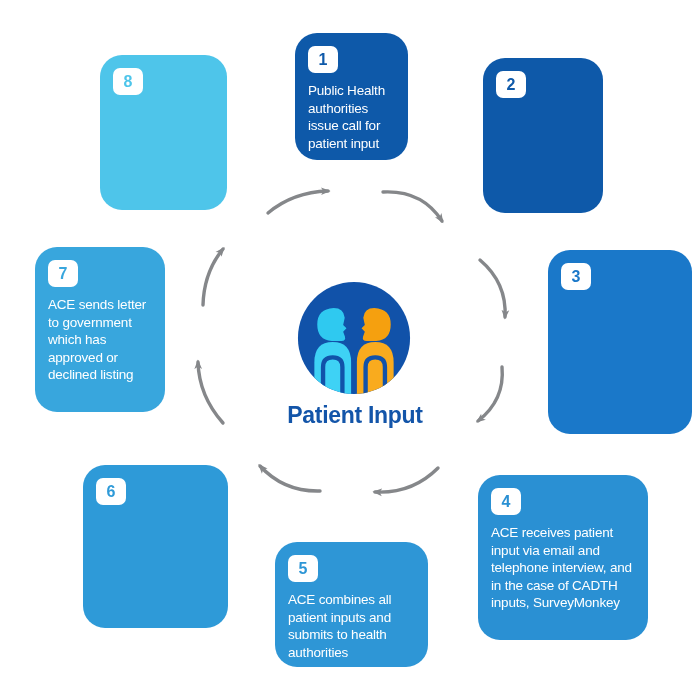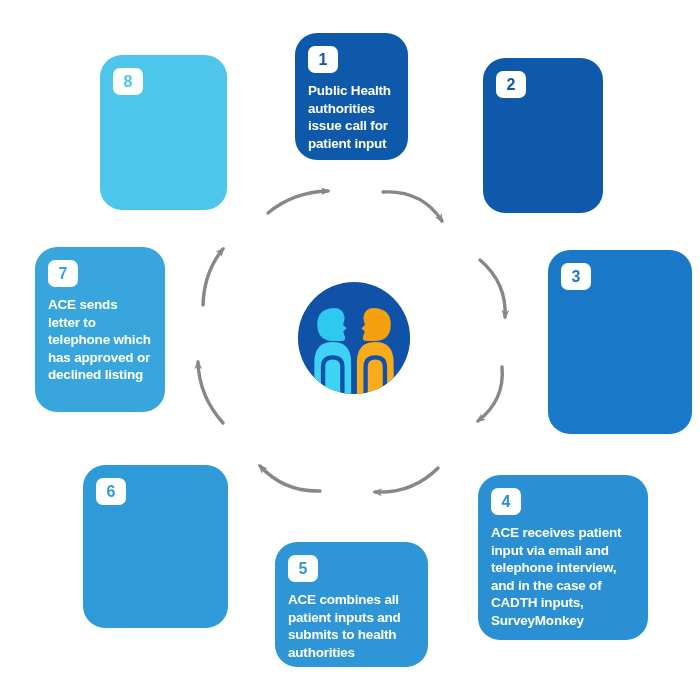--- a/index.html
+++ b/index.html
@@ -11,21 +11,21 @@
   .step{
     position:absolute;border-radius:22px;color:#ffffff;
     padding:13px 13px;box-sizing:border-box;
   }
   .badge{
     display:flex;align-items:center;justify-content:center;
     width:30px;height:27px;background:#ffffff;border-radius:7px;
     font-weight:bold;font-size:16px;margin-bottom:9px;
   }
   .step-text{
-    font-weight:bold;font-size:13.5px;line-height:1.3;letter-spacing:-0.2px;
+    font-weight:normal;font-size:13.5px;line-height:1.3;letter-spacing:-0.2px;
   }
   
   .s1{left:295px;top:33px;width:113px;height:127px;}
   .s2{left:483px;top:58px;width:120px;height:155px;}
   .s3{left:548px;top:250px;width:144px;height:184px;}
   .s4{left:478px;top:475px;width:170px;height:165px;}
   .s5{left:275px;top:542px;width:153px;height:125px;}
   .s6{left:83px;top:465px;width:145px;height:163px;}
   .s7{left:35px;top:247px;width:130px;height:165px;}
   .s8{left:100px;top:55px;width:127px;height:155px;}
@@ -58,21 +58,21 @@
   </div>
   <div class="step s5" style="background: rgb(46, 150, 214);">
     <div class="badge" style="color: rgb(46, 150, 214);">5</div>
     <div class="step-text">ACE combines all patient inputs and submits to health authorities</div>
   </div>
   <div class="step s6" style="background: rgb(46, 154, 216);">
     <div class="badge" style="color: rgb(46, 154, 216);">6</div>
   </div>
   <div class="step s7" style="background: rgb(56, 166, 221);">
     <div class="badge" style="color: rgb(56, 166, 221);">7</div>
-    <div class="step-text">ACE sends letter to telephone which has approved or declined listing</div>
+    <div class="step-text">ACE sends letter to government which has approved or declined listing</div>
   </div>
   <div class="step s8" style="background: rgb(78, 197, 234);">
     <div class="badge" style="color: rgb(78, 197, 234);">8</div>
   </div>
 
   <svg class="arrows" width="700" height="700" viewBox="0 0 700 700">
     <defs>
       <marker id="ah" markerWidth="10" markerHeight="9" refX="7" refY="4.25" orient="auto" markerUnits="userSpaceOnUse">
         <path d="M0,0.4 L9.6,4.25 L0,8.1 L2.4,4.25 Z" fill="#85878a"></path>
       </marker>
@@ -100,14 +100,15 @@
         <path d="M28,118 L28,89 q0,-10 10,-10 q10,0 10,10 L48,118" fill="none" stroke="#1152a9" stroke-width="4.5"></path>
       </g>
 
       <g>
         <path d="M81,28 q17,1 17,17 q0,16 -15,17 l-10,0 q-5,0 -3.6,-4.6 l1.8,-5 l-3.4,-3.4 l3.4,-3.6 l-1.6,-7.4 q1,-10 11.4,-10 z" fill="#f5a00f"></path>
         <path d="M101,118 L101,84 q0,-21 -19,-21 q-19,0 -19,21 L63,118 Z" fill="#f9ab1e"></path>
         <path d="M92,118 L92,89 q0,-10 -10,-10 q-10,0 -10,10 L72,118" fill="none" stroke="#1152a9" stroke-width="4.5"></path>
       </g>
     </g>
   </svg>
+  <div class="center-label">Patient Input</div>
 
 </div>
 
 </body></html>

